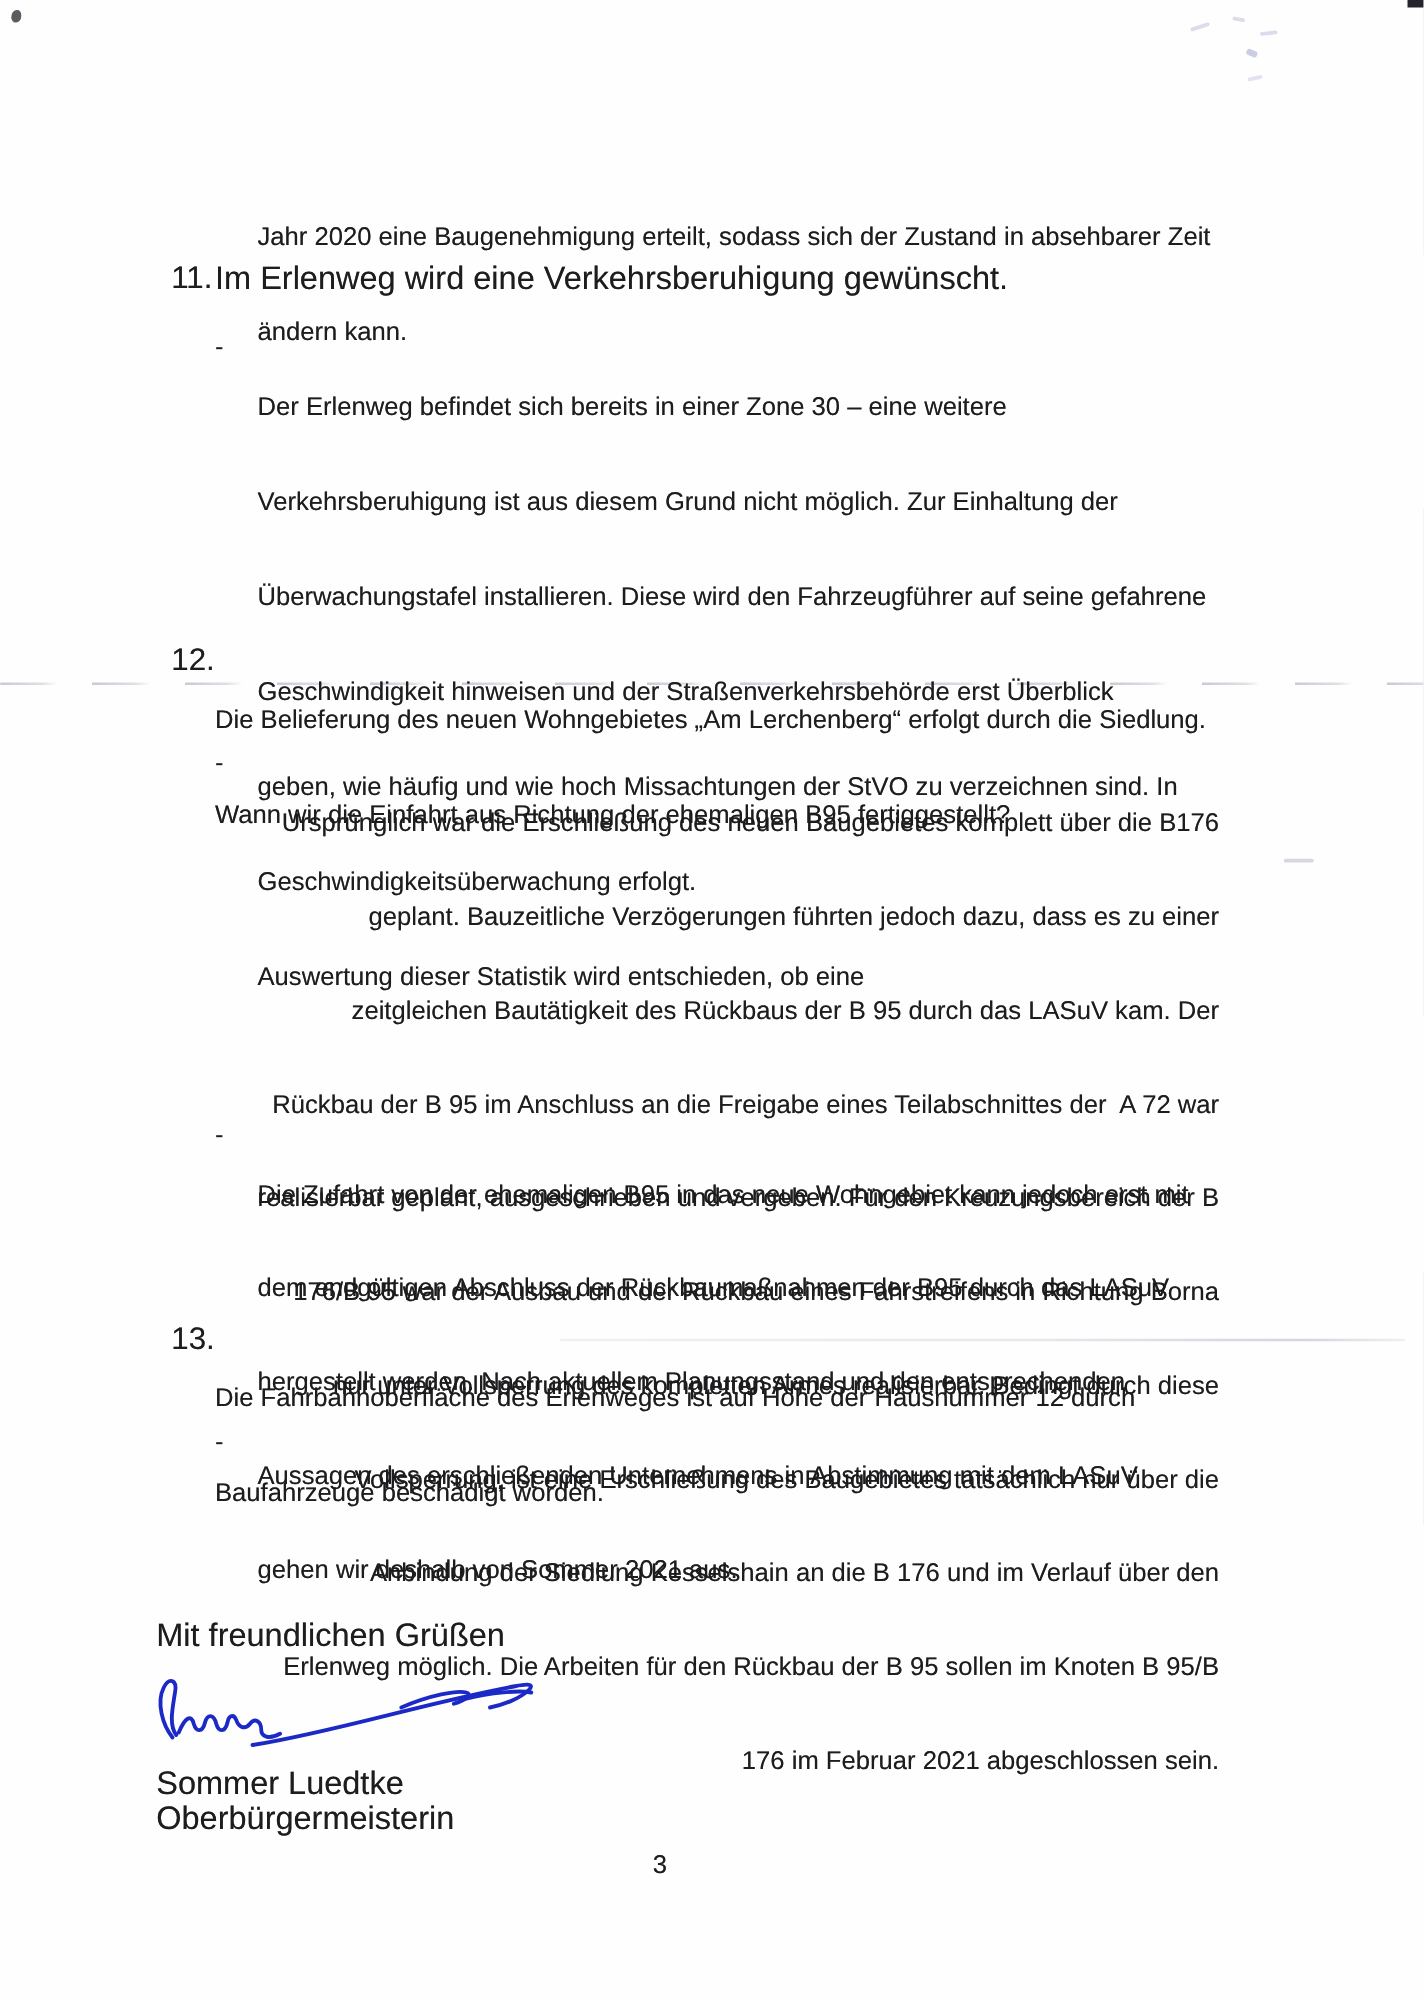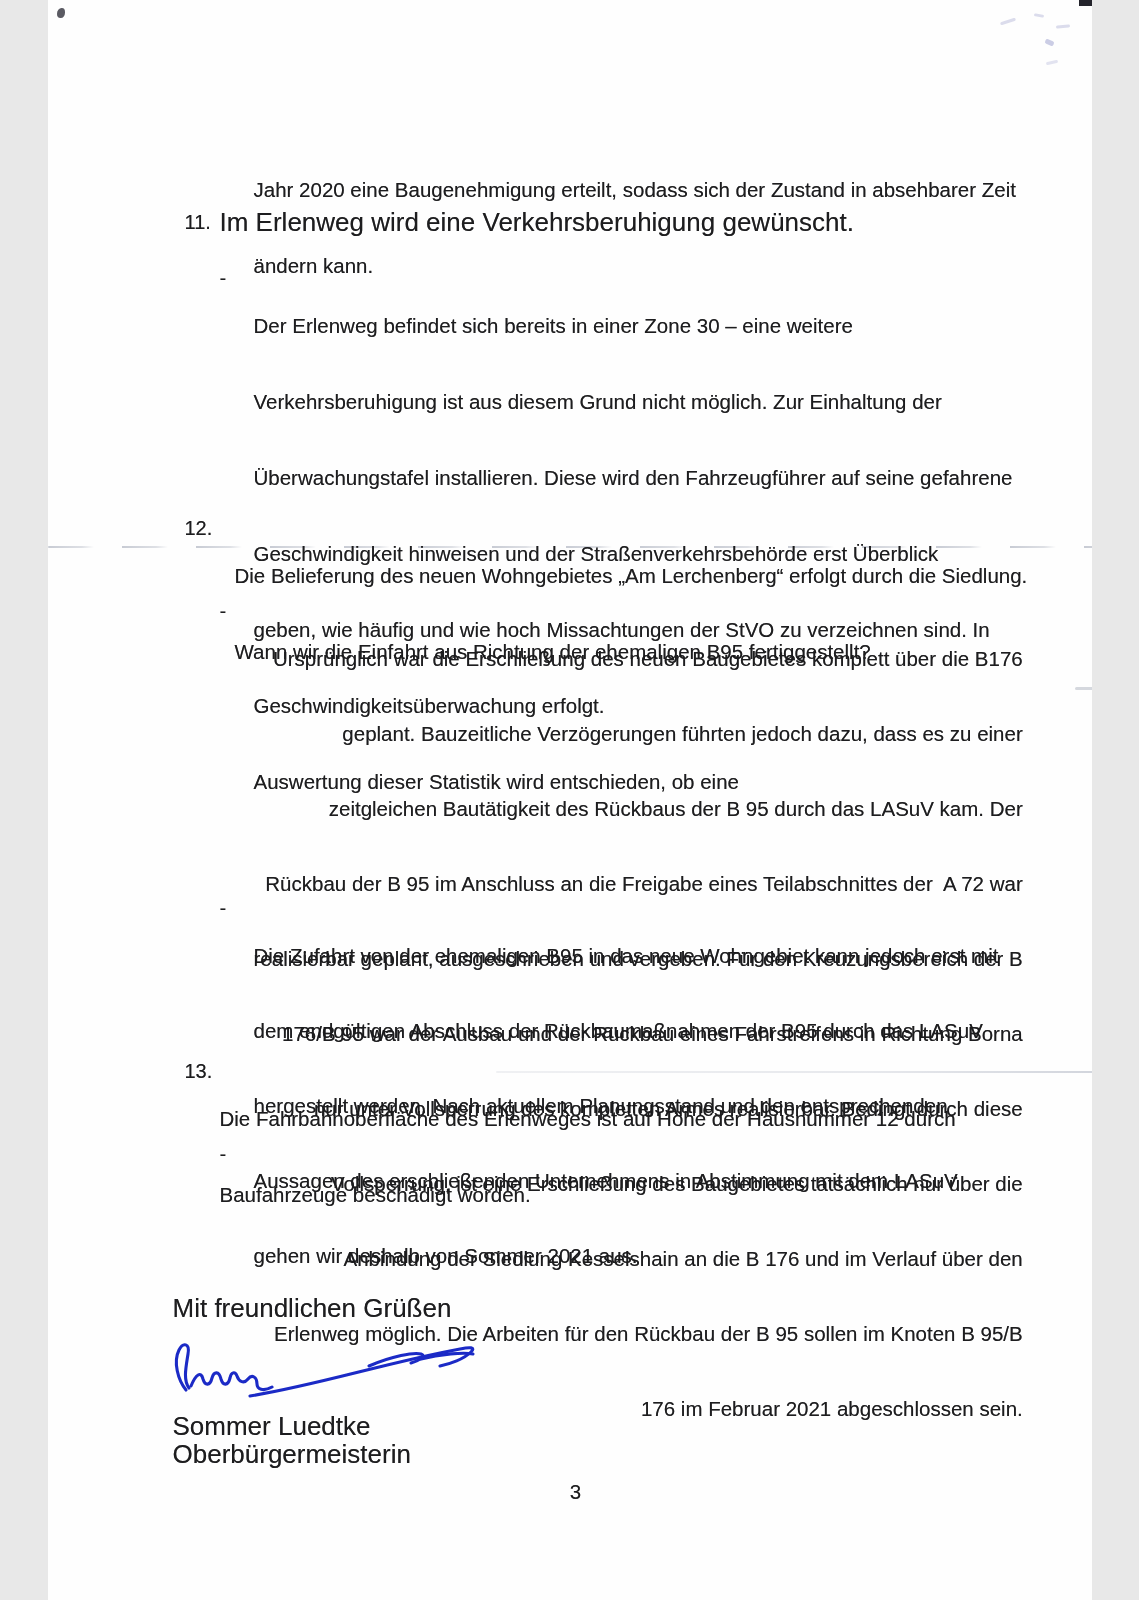--- a/index.html
+++ b/index.html
@@ -1,36 +1,36 @@
 <!DOCTYPE html>
 <html><head>
 <meta charset="utf-8">
 <style>
   html,body{margin:0;padding:0;background:#e8e8e8;}
   .page{
     position:relative;
-    width:1044px;height:1600px;
+    width:1139px;height:1600px;
     margin:0 auto;
     background:#fefefe;
     overflow:hidden;
     font-family:"Liberation Sans", sans-serif;
     color:#1d1d1f;
   }
   .ln{
     position:absolute;
     white-space:pre;
     font-size:26px;
     line-height:28px;
     text-shadow:0 0 0.4px rgba(10,10,10,0.55);
   }
   .lines{position:absolute;white-space:pre;font-size:20.5px;text-shadow:0 0 0.4px rgba(10,10,10,0.55);}
   .lines div{white-space:pre;}
   .lh28 div{height:28px;line-height:28px;}
   .lh27 div{height:27px;line-height:27px;}
-  .num{position:absolute;font-size:20px;line-height:28px;text-shadow:0 0 0.4px rgba(10,10,10,0.55);}
+  .num{position:absolute;font-size:25px;line-height:28px;text-shadow:0 0 0.4px rgba(10,10,10,0.55);}
   .dash{position:absolute;font-size:20.5px;line-height:28px;}
   
   .fold1{
     position:absolute;left:0;top:546px;width:1139px;height:2px;
     background:repeating-linear-gradient(90deg,
       rgba(95,105,130,0.34) 0px, rgba(95,105,130,0.20) 34px,
       rgba(95,105,130,0.0) 46px, rgba(95,105,130,0.0) 74px);
     border-radius:1px;
   }
   .fold2{
@@ -89,21 +89,21 @@
     <div>Der Erlenweg befindet sich bereits in einer Zone 30 – eine weitere</div>
     <div>Verkehrsberuhigung ist aus diesem Grund nicht möglich. Zur Einhaltung der</div>
     <div>Überwachungstafel installieren. Diese wird den Fahrzeugführer auf seine gefahrene</div>
     <div>Geschwindigkeit hinweisen und der Straßenverkehrsbehörde erst Überblick</div>
     <div>geben, wie häufig und wie hoch Missachtungen der StVO zu verzeichnen sind. In</div>
     <div>Geschwindigkeitsüberwachung erfolgt.</div>
     <div>Auswertung dieser Statistik wird entschieden, ob eine</div>
   </div>
 
   <div class="num" style="left:137px;top:514px;text-align:center;">12.</div>
-  <div class="lines lh28" style="left:172px;top:514px;margin-left:15px;">
+  <div class="lines lh28" style="left:172px;top:514px;">
     <div>Die Belieferung des neuen Wohngebietes „Am Lerchenberg“ erfolgt durch die Siedlung.</div>
     <div>Wann wir die Einfahrt aus Richtung der ehemaligen B95 fertiggestellt?</div>
   </div>
 
   <div class="dash" style="left:172px;top:597px;">-</div>
   <div class="lines lh27" style="left:206px;top:597px;text-align:right;">
     <div>Ursprünglich war die Erschließung des neuen Baugebietes komplett über die B176</div>
     <div>geplant. Bauzeitliche Verzögerungen führten jedoch dazu, dass es zu einer</div>
     <div>zeitgleichen Bautätigkeit des Rückbaus der B 95 durch das LASuV kam. Der</div>
     <div>Rückbau der B 95 im Anschluss an die Freigabe eines Teilabschnittes der  A 72 war</div>

